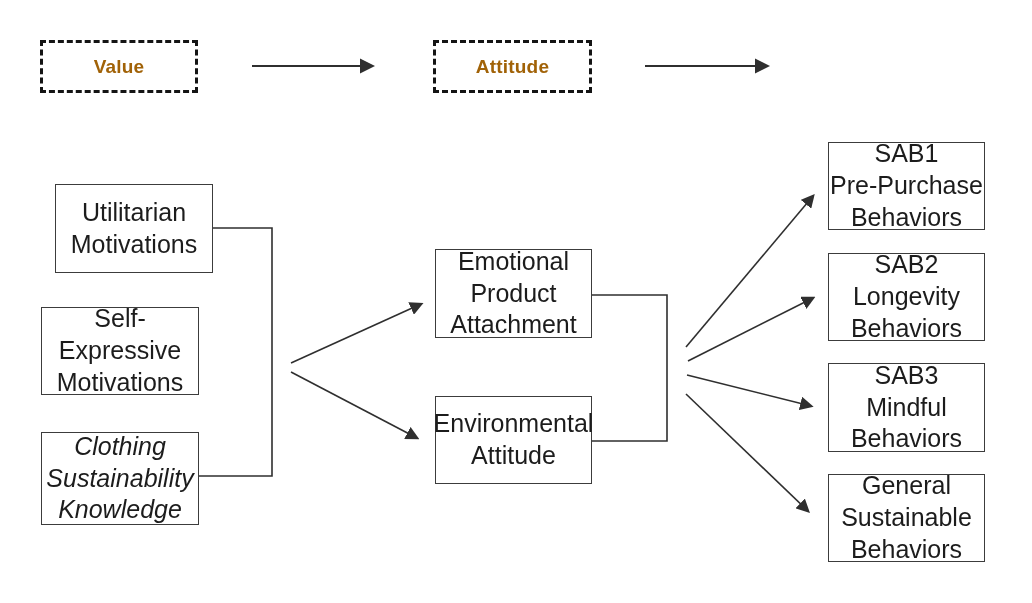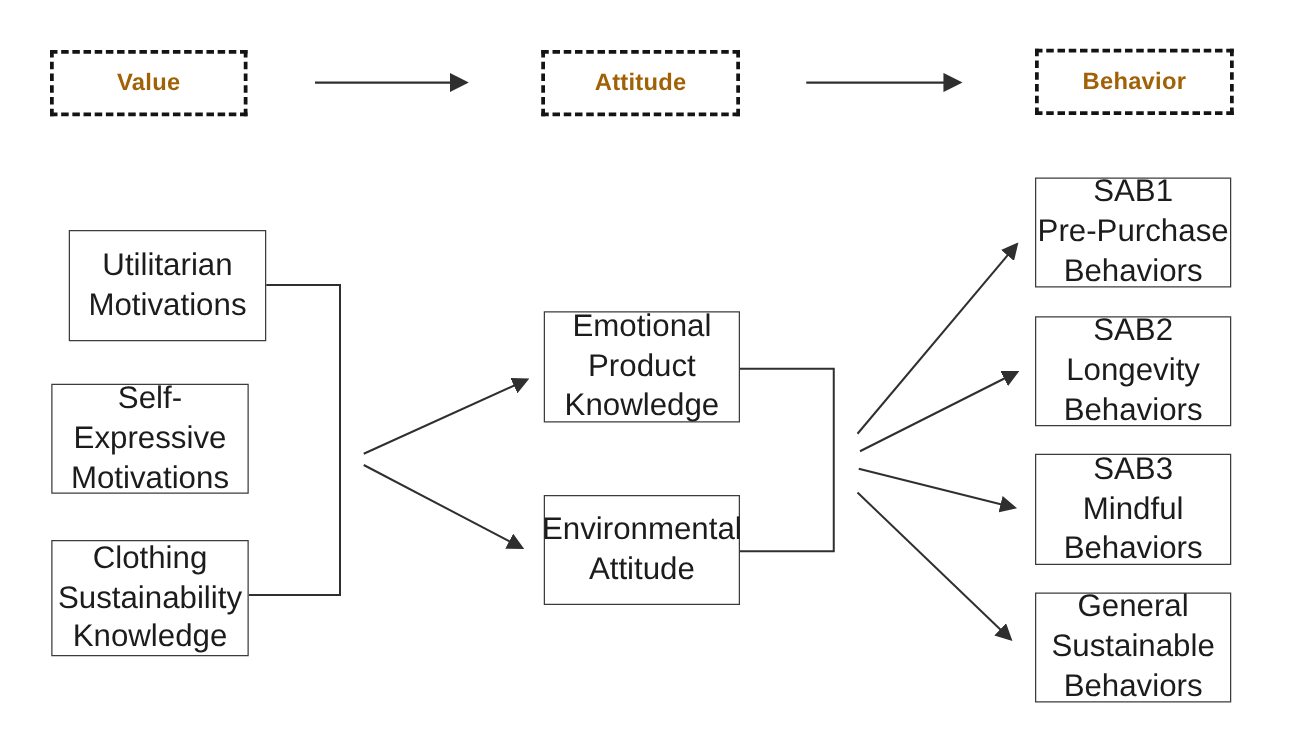--- a/index.html
+++ b/index.html
@@ -44,21 +44,21 @@
     font-weight: bold;
     letter-spacing: 0.2px;
   }
   
   .stage-value    { left: 40px;  top: 40px; width: 158px; height: 53px; }
   .stage-attitude { left: 433px; top: 40px; width: 159px; height: 53px; }
   .stage-behavior { left: 828px; top: 39px; width: 159px; height: 53px; }
   
   .v0 { left: 55px; top: 184px; width: 158px; height: 89px; }
   .v1 { left: 41px; top: 307px; width: 158px; height: 88px; }
-  .v2 { left: 41px; top: 432px; width: 158px; height: 93px; }
+  .v2 { left: 41px; top: 432px; width: 158px; height: 93px; font-style: italic; }
   
   .a0 { left: 435px; top: 249px; width: 157px; height: 89px; }
   .a1 { left: 435px; top: 396px; width: 157px; height: 88px; }
   
   .b0 { left: 828px; top: 142px; width: 157px; height: 88px; }
   .b1 { left: 828px; top: 253px; width: 157px; height: 88px; }
   .b2 { left: 828px; top: 363px; width: 157px; height: 89px; }
   .b3 { left: 828px; top: 474px; width: 157px; height: 88px; }
 </style>
 </head>
@@ -84,33 +84,32 @@
     <polyline points="592,295 667,295 667,441 592,441" fill="none" stroke="#2f2f2f" stroke-width="1.6"></polyline>
 
     <line x1="686" y1="347" x2="813" y2="196" stroke="#2f2f2f" stroke-width="1.6" marker-end="url(#arrowhead)"></line>
     <line x1="688" y1="361" x2="813" y2="298" stroke="#2f2f2f" stroke-width="1.6" marker-end="url(#arrowhead)"></line>
     <line x1="687" y1="375" x2="811" y2="406" stroke="#2f2f2f" stroke-width="1.6" marker-end="url(#arrowhead)"></line>
     <line x1="686" y1="394" x2="808" y2="511" stroke="#2f2f2f" stroke-width="1.6" marker-end="url(#arrowhead)"></line>
   </svg>
 
   <div class="stage stage-value">Value</div>
   <div class="stage stage-attitude">Attitude</div>
-  <div class="stage stage-behavior">Behavior</div>
 
   <div class="box v0">Utilitarian
 Motivations</div>
   <div class="box v1">Self-Expressive
 Motivations</div>
   <div class="box v2">Clothing
 Sustainability
 Knowledge</div>
 
   <div class="box a0">Emotional
 Product
-Knowledge</div>
+Attachment</div>
   <div class="box a1">Environmental
 Attitude</div>
 
   <div class="box b0">SAB1
 Pre-Purchase
 Behaviors</div>
   <div class="box b1">SAB2
 Longevity
 Behaviors</div>
   <div class="box b2">SAB3

